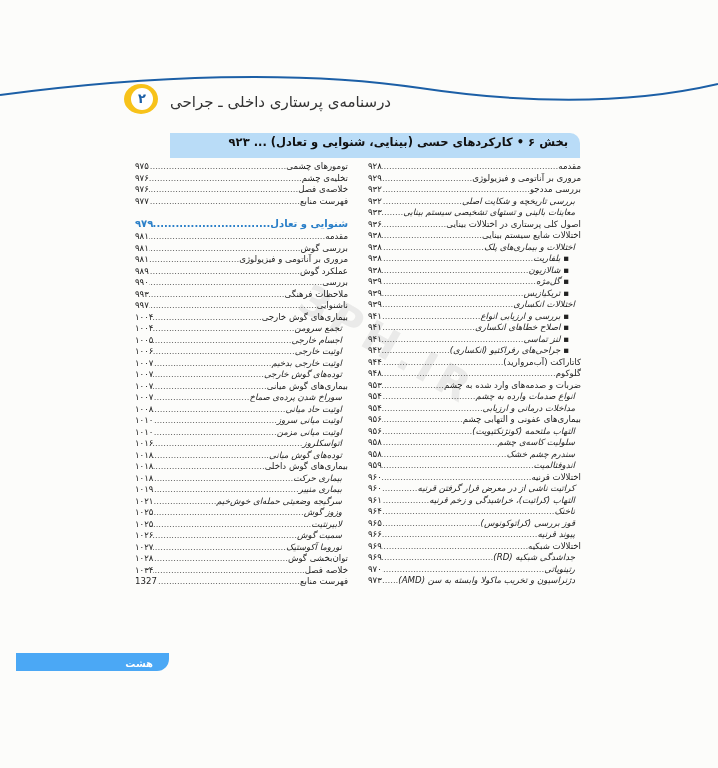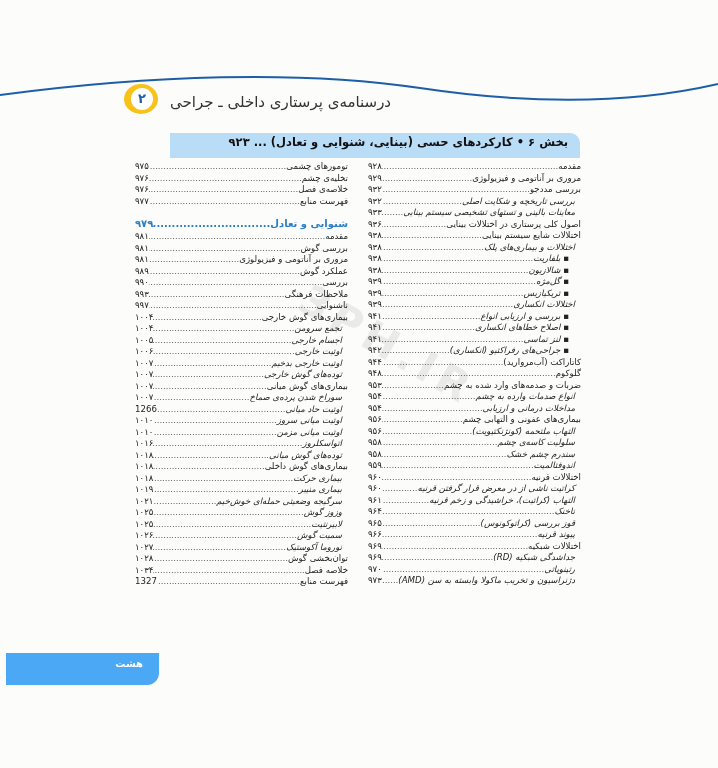--- a/index.html
+++ b/index.html
@@ -21,21 +21,21 @@
   .chapter-head .ch-label { color:#e02a2a; }
   .entry { display:flex; align-items:baseline; height:11.5px; line-height:11.5px; white-space:nowrap; overflow:hidden; }
   .entry .t { flex:0 0 auto; }
   .entry .dots { flex:1 1 auto; overflow:hidden; color:#555; letter-spacing:0px; }
   .entry .dots::after { content:"......................................................................................................................"; }
   .entry .p { flex:0 0 auto; color:#222; }
   .entry.sub .t { font-style:italic; padding-right:6px; }
   .entry.sub2 .t { font-style:italic; padding-right:12px; }
   .entry.bullet .t::before { content:"▪ "; font-style:normal; }
   .spacer { height:10px; }
-  .footer-tab { position:absolute; left:6px; top:653px; width:153px; height:32px; background:#4ba8f5;
+  .footer-tab { position:absolute; left:16px; top:653px; width:153px; height:18px; background:#4ba8f5;
                 border-radius:0 0 12px 0; }
   .footer-tab span { position:absolute; right:16px; top:5px; color:#fff; font-size:10px; font-weight:bold; direction:rtl; }
   .watermark { position:absolute; left:290px; top:320px; font-size:42px; font-weight:bold; color:rgba(200,200,200,0.35);
                transform:rotate(30deg); letter-spacing:6px; }
 </style>
 </head>
 <body>
 
 <svg class="header-wave" viewBox="0 0 718 50" preserveAspectRatio="none">
   <path d="M0 25 C 150 5, 300 0, 420 18 S 640 32, 718 14" stroke="#1c5fa6" stroke-width="2" fill="none"></path>
@@ -343,21 +343,21 @@
         <span class="p">۱۰۰۷</span>
       </div>
       <div class="entry sub">
         <span class="t">سوراخ شدن پرده‌ی صماخ</span>
         <span class="dots"></span>
         <span class="p">۱۰۰۷</span>
       </div>
       <div class="entry sub">
         <span class="t">اوتیت حاد میانی</span>
         <span class="dots"></span>
-        <span class="p">1266</span>
+        <span class="p">۱۰۰۸</span>
       </div>
       <div class="entry sub">
         <span class="t">اوتیت میانی سروز</span>
         <span class="dots"></span>
         <span class="p">۱۰۱۰</span>
       </div>
       <div class="entry sub">
         <span class="t">اوتیت میانی مزمن</span>
         <span class="dots"></span>
         <span class="p">۱۰۱۰</span>

